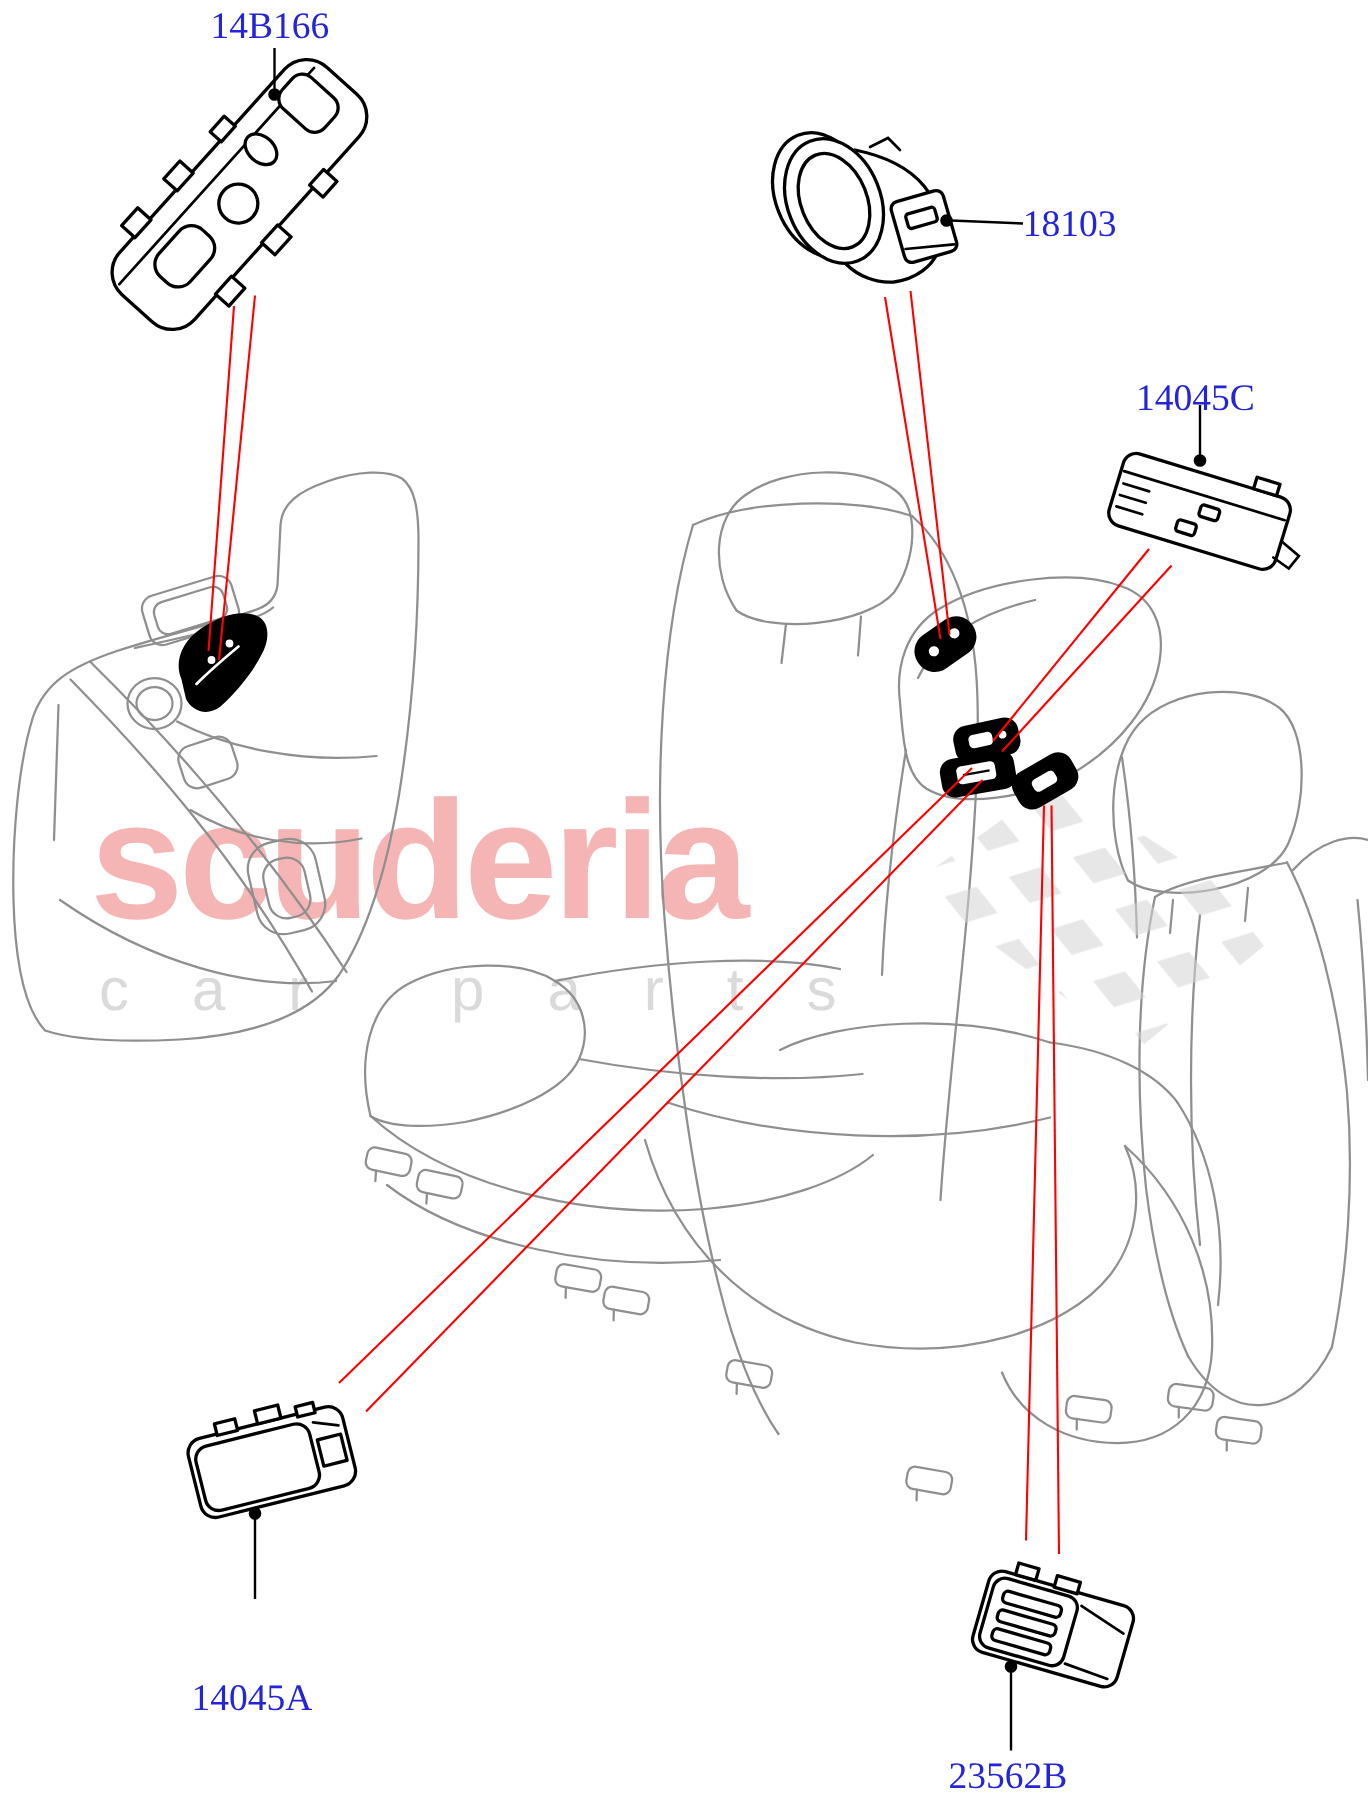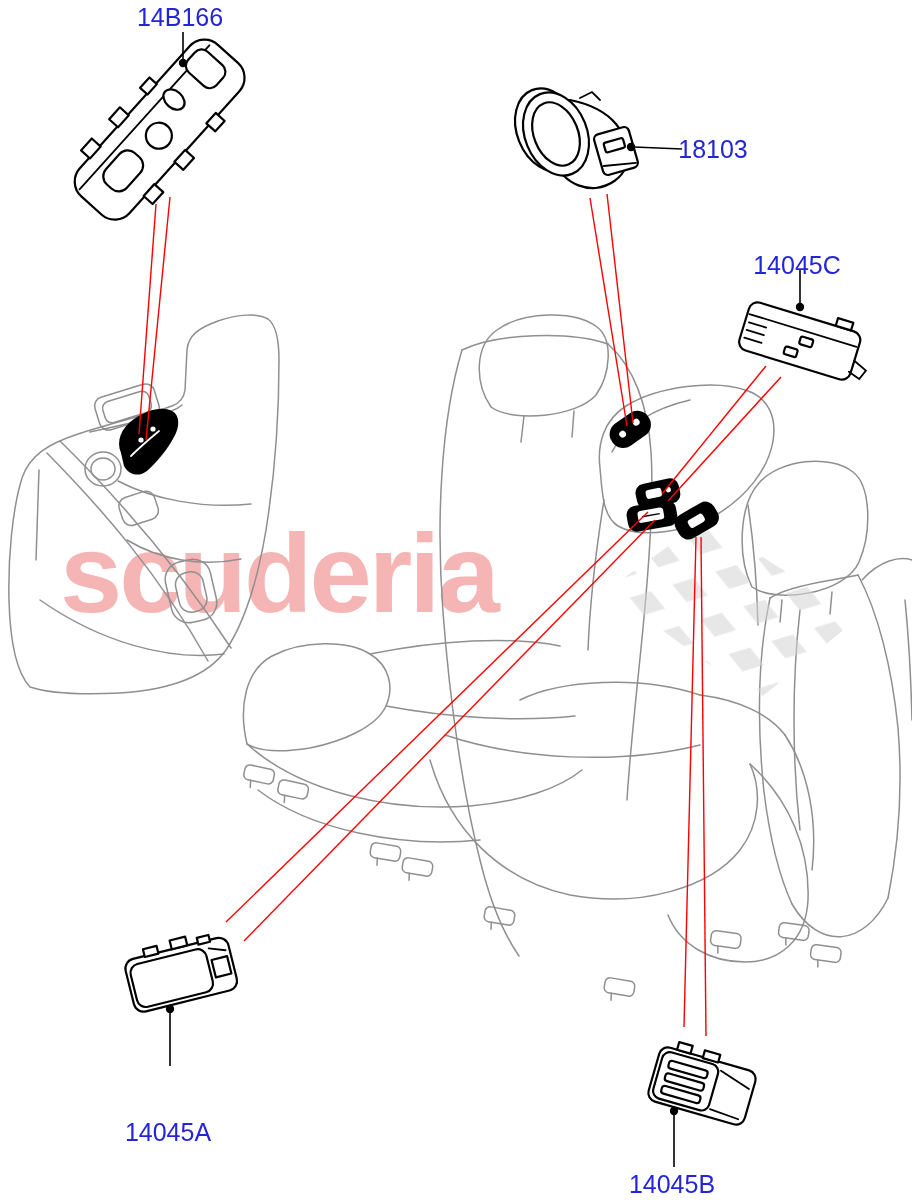--- a/index.html
+++ b/index.html
@@ -16,40 +16,41 @@
   }
   .wm-tagline{
     position:absolute;z-index:0;left:66px;top:640px;
     font-size:40px;letter-spacing:42px;line-height:1;
     color:var(--watermark-tagline,#dadada);user-select:none;white-space:nowrap;
   }
   
   .part-label{
     position:absolute;z-index:2;transform:translateX(-50%);
     font-size:25px;color:var(--part-label,#2424d8);line-height:1.1;
-    white-space:nowrap;cursor:pointer;
+    white-space:nowrap;cursor:pointer;font-family:Liberation Serif, serif;
   }
   
   .g-art{stroke:var(--line-art,#8f8f8f);fill:none;stroke-width:1.5;stroke-linecap:round;stroke-linejoin:round;}
   .ink{stroke:var(--component-ink,#000);fill:#fff;stroke-width:2.2;stroke-linejoin:round;}
   .ink-line{stroke:var(--component-ink,#000);fill:none;stroke-width:1.8;stroke-linecap:round;}
   .ink-fill{fill:var(--component-ink,#000);stroke:none;}
   .wht{fill:#fff;stroke:none;}
   .wht-line{stroke:#fff;fill:none;stroke-width:1.8;stroke-linecap:round;}
   .red{stroke:var(--leader-line,#f00);fill:none;stroke-width:1.4;}
   .callout{stroke:var(--callout-line,#000);fill:none;stroke-width:1.6;}
   .dot{fill:var(--callout-line,#000);stroke:none;}
   .flag{fill:url(#chk);}
 </style>
 </head>
 <body>
 
 <div class="stage">
 
   <div class="wm-brand">scuderia</div>
+  <div class="wm-tagline">car parts</div>
 
   <svg width="912" height="1200" viewBox="0 0 912 1200">
     <defs>
       <pattern id="chk" patternUnits="userSpaceOnUse" width="74" height="50" patternTransform="rotate(17)">
         <polygon points="18.5,0 37,12.5 18.5,25 0,12.5" fill="var(--watermark-flag,#d4d4d4)"></polygon>
         <polygon points="55.5,25 74,37.5 55.5,50 37,37.5" fill="var(--watermark-flag,#d4d4d4)"></polygon>
       </pattern>
     </defs>
 
     <g class="g-art">
@@ -261,14 +262,14 @@
         <circle class="dot" cx="170" cy="1009" r="4.2"></circle>
       <line class="callout" x1="674" y1="1167" x2="674" y2="1113"></line>
         <circle class="dot" cx="674" cy="1111" r="4.2"></circle>
     </g>
   </svg>
 
   <div class="part-label" style="left:180px;top:4px">14B166</div>
   <div class="part-label" style="left:713px;top:136px">18103</div>
   <div class="part-label" style="left:797px;top:252px">14045C</div>
   <div class="part-label" style="left:168px;top:1119px">14045A</div>
-  <div class="part-label" style="left:672px;top:1171px">14045B</div>
+  <div class="part-label" style="left:672px;top:1171px">23562B</div>
 </div>
 
 </body></html>

